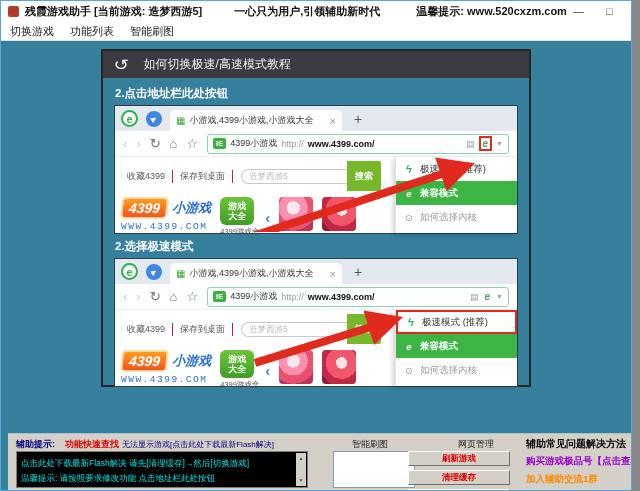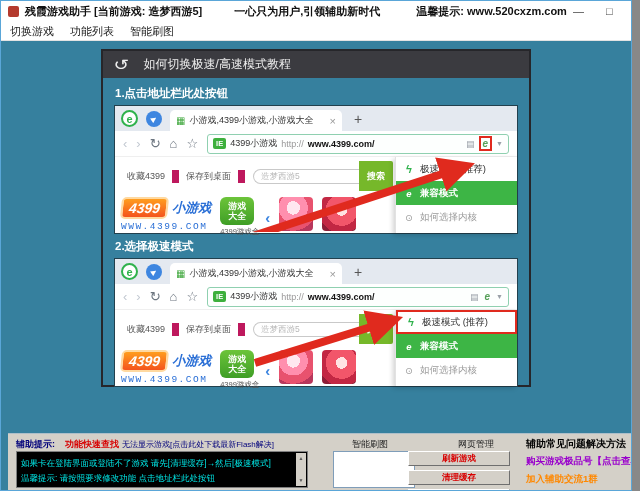--- a/index.html
+++ b/index.html
@@ -46,21 +46,21 @@
   .url-host { color:#111; font-weight:bold; }
   .addr-right { margin-left:auto; display:flex; align-items:center; gap:4px; }
   .reader-ico { color:#9aa0a8; font-size:9px; }
   .e-ico-wrap { display:flex; padding:0 2px; }
   .shot1 .e-ico-wrap { border:2px solid #e02a1e; }
   .e-ico { color:#56a05a; font-weight:bold; font-size:10px; font-style:italic; }
   .addr-chevron { color:#9aa0a8; font-size:7px; }
 
   .b-content { position:relative; height:76px; }
   .links-row { display:flex; align-items:center; padding:4px 0 0 5px; color:#555; }
-  .vlink { padding:0 7px; border-right:7px solid #be185d; white-space:nowrap; }
+  .vlink { padding:0 7px; border-right:1px solid #be185d; white-space:nowrap; }
   .search-wrap { display:flex; margin-left:8px; align-items:center; }
   .search-input { width:106px; height:15px; border:1px solid #c9c9c9; border-right:none; border-radius:8px 0 0 8px; font-size:8.5px; padding:0 7px; color:#333; background:#fff; outline:none; font-family:inherit; }
   .search-input::placeholder { color:#b9b9b9; }
   .search-btn { height:17px; background:#76b82a; color:#fff; font-size:9px; padding:15px 8px; border-radius:0 2px 2px 0; display:flex; align-items:center; font-weight:bold; white-space:nowrap; }
   .site-row { display:flex; align-items:flex-start; gap:9px; padding:6px 0 0 6px; }
   .logo-col { display:flex; flex-direction:column; }
   .logo-line { display:flex; align-items:center; gap:4px; }
   .logo-badge { background:linear-gradient(180deg,#ff9d1f,#f4541d); color:#fff; font-style:italic; font-weight:bold; font-size:14px; padding:1px 6px; border-radius:5px; transform:skewX(-6deg); border:2px solid #ffd9a0; }
   .logo-suffix { color:#2a6fd6; font-weight:bold; font-size:13px; font-style:italic; }
   .logo-site { color:#2a6fd6; font-weight:normal; font-size:9.5px; letter-spacing:1.5px; margin-top:2px; font-family:"Liberation Mono","DejaVu Sans Mono",monospace; }
@@ -127,21 +127,21 @@
   </div>
 
   <div class="main">
     <div class="panel">
       <div class="panel-header">
         <span class="back-icon">↺</span>
         <span>如何切换极速/高速模式教程</span>
       </div>
       <div class="panel-body">
 
-        <div class="step">1.点击地址栏此处按钮</div>
+        <div class="step">2.点击地址栏此处按钮</div>
 
         <div class="browser shot1">
           <div class="tabbar">
             <span class="b-logo">e</span>
             <span class="b-send">
                 <span>▶</span>
               </span>
             <div class="tab">
               <span class="favicon">▦</span>
               <span>小游戏,4399小游戏,小游戏大全</span>
@@ -316,21 +316,21 @@
 
   <div class="footer">
     <span class="f-abs tips-label">辅助提示:</span>
     <span class="f-abs quick-find">功能快速查找</span>
     <span class="f-abs flash-notice">无法显示游戏[点击此处下载最新Flash解决]</span>
     <span class="f-abs restore-label">智能刷图</span>
     <span class="f-abs web-label">网页管理</span>
     <span class="f-abs faq-title">辅助常见问题解决方法</span>
 
     <div class="notice-box">
-      <div>如果卡在登陆界面或登陆不了游戏 请先[清理缓存]→然后[极速模式]</div>
+      <div>点击此处下载最新Flash解决 请先[清理缓存]→然后[切换游戏]</div>
       <div>温馨提示: 请按照要求修改功能 点击地址栏此处按钮</div>
       <div class="nb-scroll">
         <span>▲</span>
         <span>▼</span>
       </div>
     </div>
 
     <div class="restore-box"></div>
 
     <div class="btn-grid">

